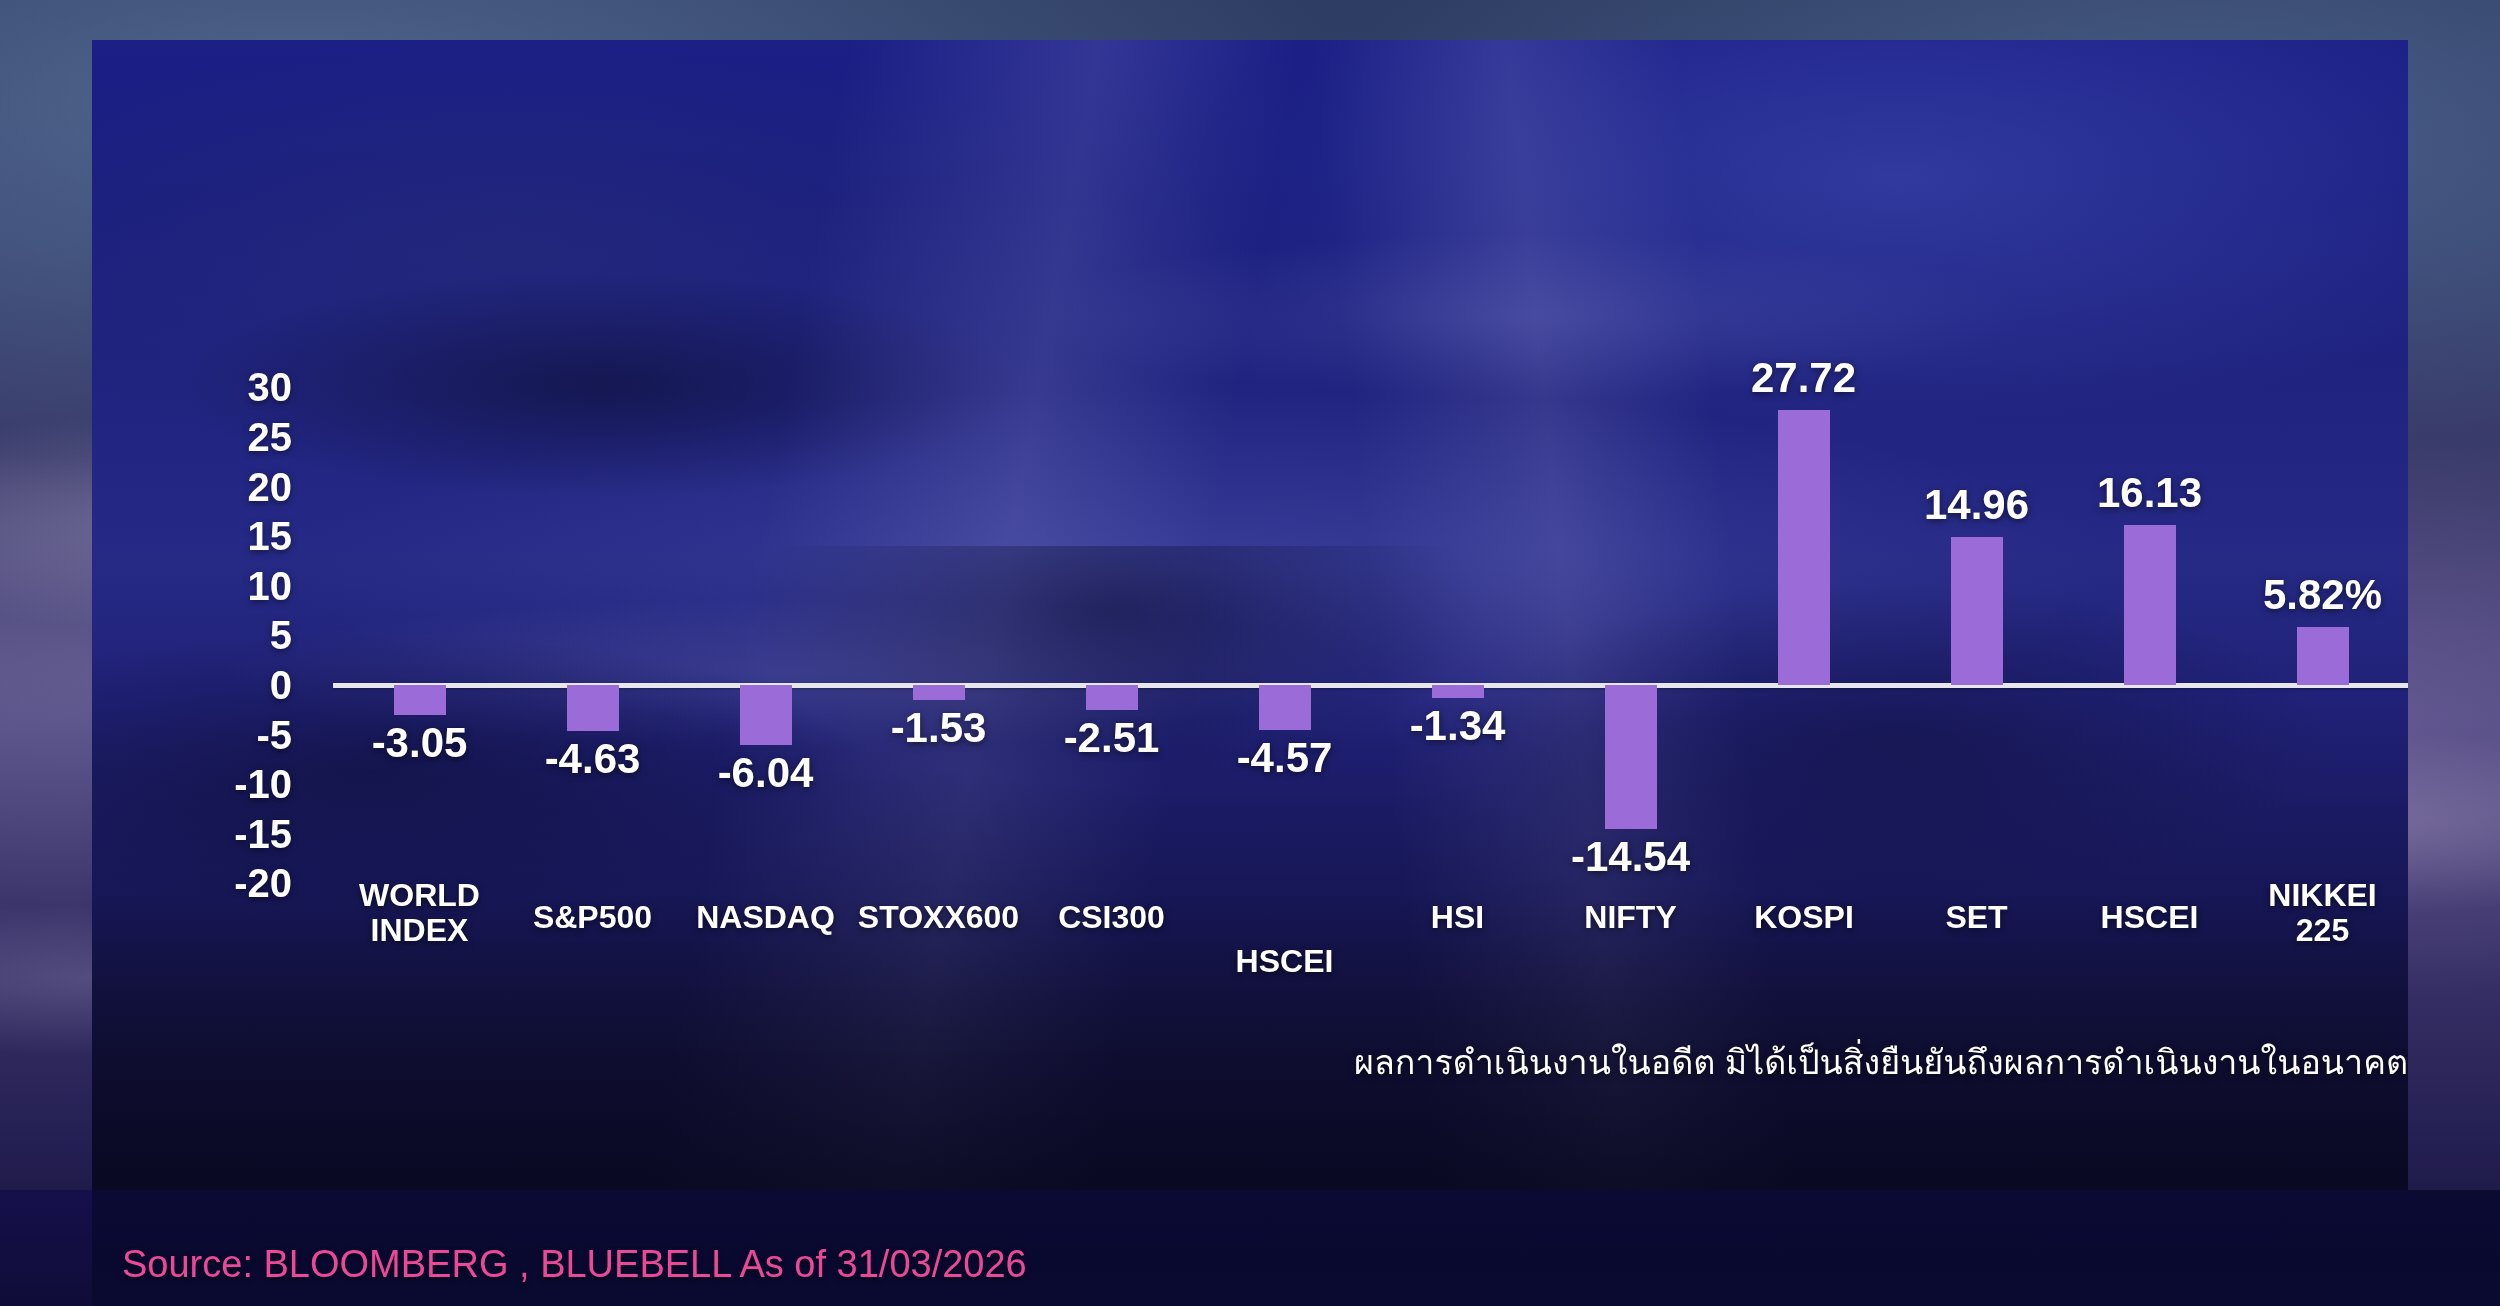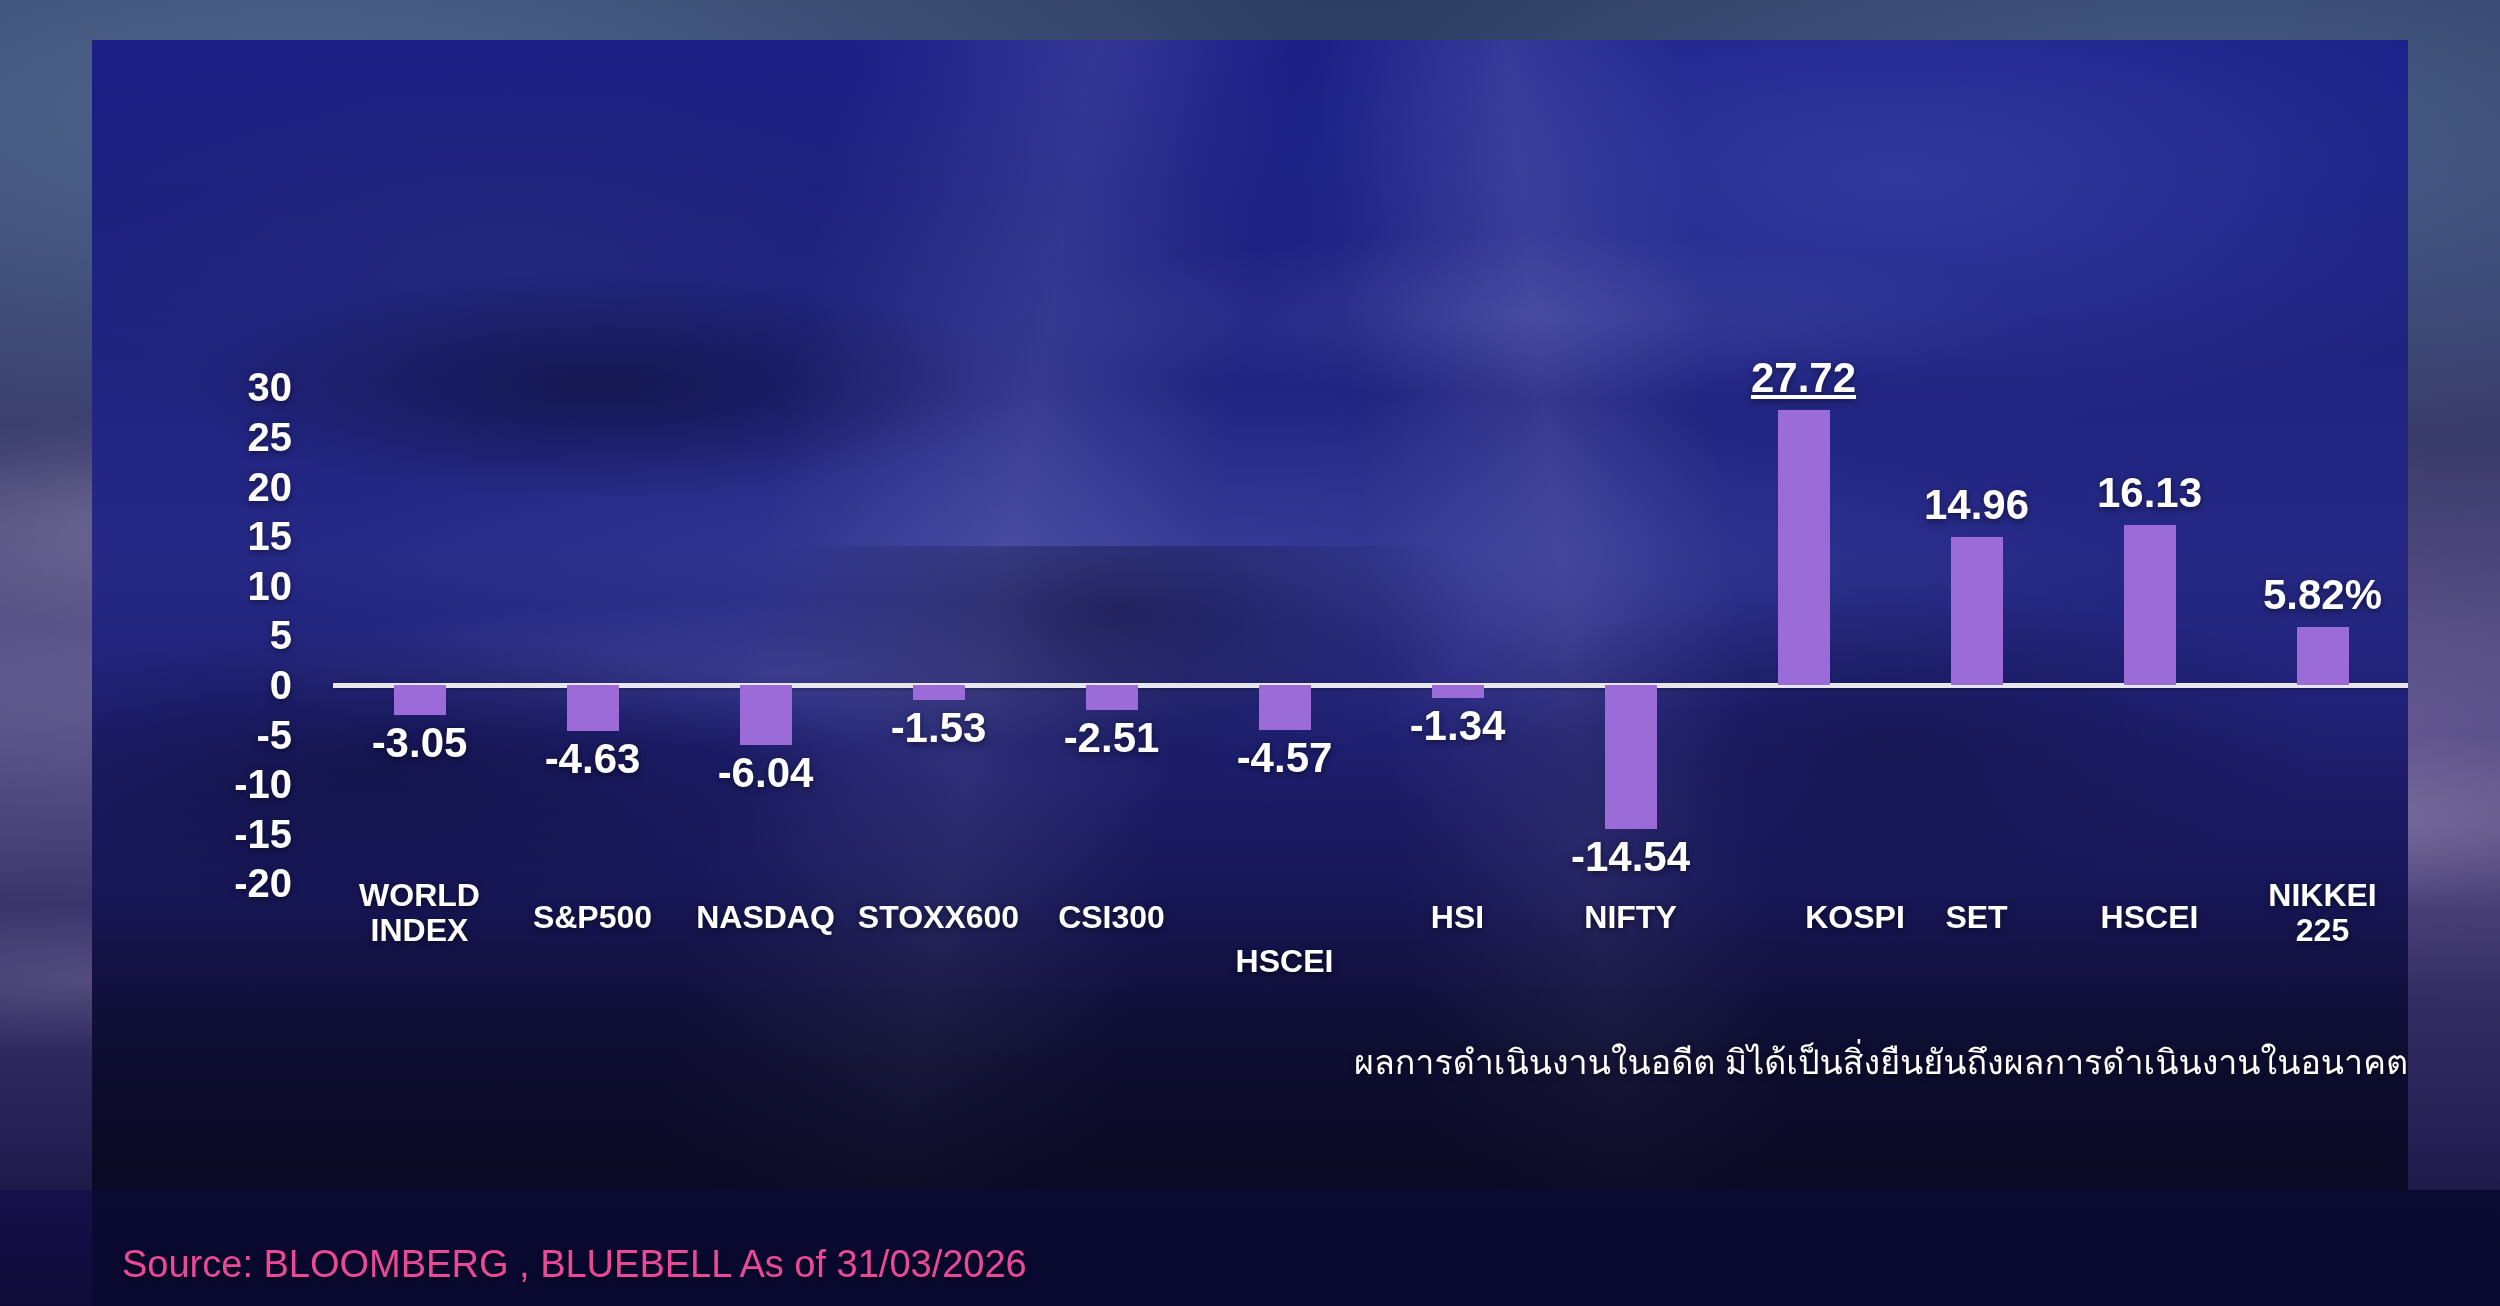--- a/index.html
+++ b/index.html
@@ -177,22 +177,22 @@
       <div class="bar" style="left: 1166.5px; width: 52px; height: 45.3344px; top: 645px;"></div>
       <div class="barlabel" style="left: 1192.5px; top: 694.334px;">-4.57</div>
       <div class="catlabel" style="top: 860px; left: 1192.5px; margin-top: 44px;">HSCEI</div>
       <div class="bar" style="left: 1339.5px; width: 52px; height: 13.2928px; top: 645px;"></div>
       <div class="barlabel" style="left: 1365.5px; top: 662.293px;">-1.34</div>
       <div class="catlabel" style="top: 860px; left: 1365.5px;">HSI</div>
       <div class="bar" style="left: 1512.5px; width: 52px; height: 144.237px; top: 645px;"></div>
       <div class="barlabel" style="left: 1538.5px; top: 793.237px;">-14.54</div>
       <div class="catlabel" style="top: 860px; left: 1538.5px;">NIFTY</div>
       <div class="bar" style="left: 1685.5px; width: 52px; height: 274.982px; top: 370.018px;"></div>
-      <div class="barlabel" style="left: 1711.5px; top: 314.018px; text-decoration: underline;">27.72</div>
-      <div class="catlabel" style="top: 860px; left: 1763px;">KOSPI</div>
+      <div class="barlabel" style="left: 1711.5px; top: 314.018px;">27.72</div>
+      <div class="catlabel" style="top: 860px; left: 1712px;">KOSPI</div>
       <div class="bar" style="left: 1858.5px; width: 52px; height: 148.403px; top: 496.597px;"></div>
       <div class="barlabel" style="left: 1884.5px; top: 440.597px;">14.96</div>
       <div class="catlabel" style="top: 860px; left: 1884.5px;">SET</div>
       <div class="bar" style="left: 2031.5px; width: 52px; height: 160.01px; top: 484.99px;"></div>
       <div class="barlabel" style="left: 2057.5px; top: 428.99px;">16.13</div>
       <div class="catlabel" style="top: 860px; left: 2057.5px;">HSCEI</div>
       <div class="bar" style="left: 2204.5px; width: 52px; height: 57.7344px; top: 587.266px;"></div>
       <div class="barlabel" style="left: 2230.5px; top: 531.266px;">5.82%</div>
       <div class="catlabel" style="top: 838px; left: 2230.5px;">
         <div>NIKKEI</div>

